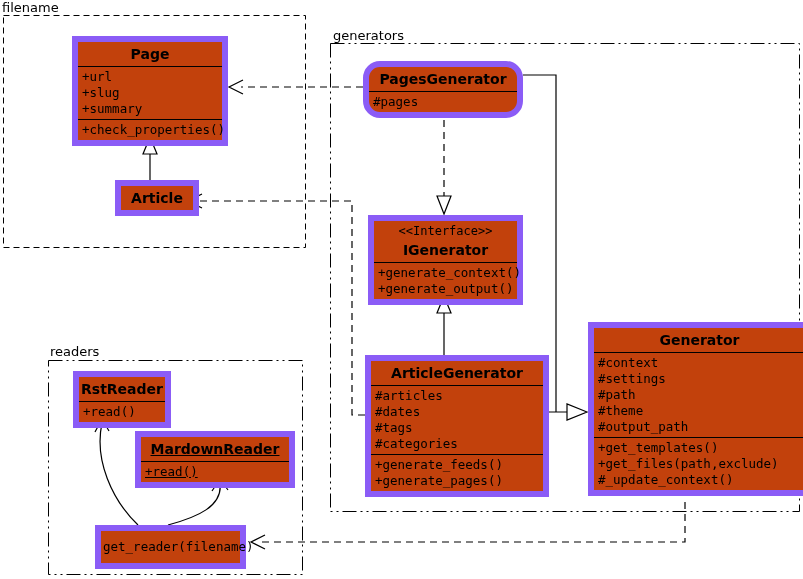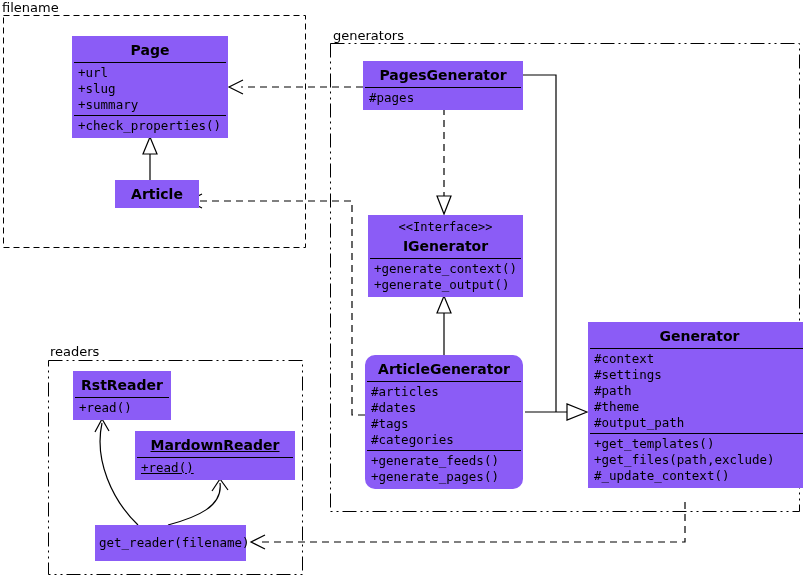--- a/index.html
+++ b/index.html
@@ -14,21 +14,21 @@
   .solid { fill:none; stroke:#000; stroke-width:1.2; }
   .dash { fill:none; stroke:#000; stroke-width:1.2; stroke-dasharray:7 5; }
   .open { fill:none; stroke:#000; stroke-width:1.2; }
   .tri  { fill:#fff; stroke:#000; stroke-width:1.2; }
 
   .pkg-label {
     position:absolute; font:13px "DejaVu Sans", sans-serif; color:#000;
     line-height:15px; white-space:pre;
   }
   .uml-class {
-    position:absolute; background:#8b5cf6; border:2px solid #8b5cf6;
+    position:absolute; background:#c2410c; border:6px solid #8b5cf6;
     box-sizing:border-box; color:#000;
   }
   .uml-title {
     font:bold 14px "DejaVu Sans", sans-serif; text-align:center;
     line-height:18px; padding:3px 2px; white-space:pre;
   }
   .uml-stereo {
     font:12px "DejaVu Sans Mono", monospace; text-align:center;
     line-height:13px; padding:4px 2px 0 2px; white-space:pre;
   }
@@ -105,34 +105,34 @@
   <div class="uml-class" style="left:72px;top:36px;width:156px;">
     <div class="uml-title">Page</div>
     <div class="uml-sec"><div class="uml-line">+url</div><div class="uml-line">+slug</div><div class="uml-line">+summary</div></div>
     <div class="uml-sec"><div class="uml-line">+check_properties()</div></div>
   </div>
 
   <div class="uml-class" style="left:115px;top:180px;width:84px;">
     <div class="uml-title">Article</div>
   </div>
 
-  <div class="uml-class" style="left:363px;top:61px;width:160px;">
+  <div class="uml-class" style="left:363px;top:61px;width:160px;border-radius:17px;">
     <div class="uml-title">PagesGenerator</div>
     <div class="uml-sec"><div class="uml-line">#pages</div></div>
   </div>
 
   <div class="uml-class" style="left:368px;top:215px;width:155px;">
     <div class="uml-head">
       <div class="uml-stereo">&lt;&lt;Interface&gt;&gt;</div>
       <div class="uml-title">IGenerator</div>
     </div>
     <div class="uml-sec"><div class="uml-line">+generate_context()</div><div class="uml-line">+generate_output()</div></div>
   </div>
 
-  <div class="uml-class" style="left:365px;top:355px;width:158px;border-radius:10px;">
+  <div class="uml-class" style="left:365px;top:355px;width:184px;">
     <div class="uml-title">ArticleGenerator</div>
     <div class="uml-sec"><div class="uml-line">#articles</div><div class="uml-line">#dates</div><div class="uml-line">#tags</div><div class="uml-line">#categories</div></div>
     <div class="uml-sec"><div class="uml-line">+generate_feeds()</div><div class="uml-line">+generate_pages()</div></div>
   </div>
 
   <div class="uml-class" style="left:588px;top:322px;width:223px;">
     <div class="uml-title">Generator</div>
     <div class="uml-sec"><div class="uml-line">#context</div><div class="uml-line">#settings</div><div class="uml-line">#path</div><div class="uml-line">#theme</div><div class="uml-line">#output_path</div></div>
     <div class="uml-sec"><div class="uml-line">+get_templates()</div><div class="uml-line">+get_files(path,exclude)</div><div class="uml-line">#_update_context()</div></div>
   </div>

